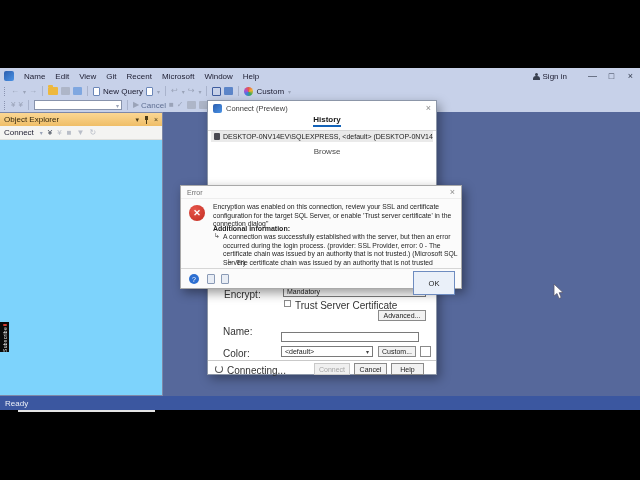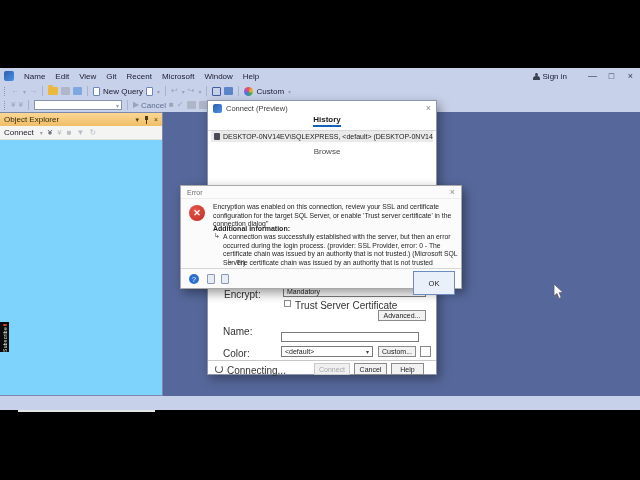--- a/index.html
+++ b/index.html
@@ -191,20 +191,23 @@
         <span class="dk">¥</span>
         <span class="oe-gray">¥</span>
         <span class="oe-gray">■</span>
         <span class="oe-gray">▼</span>
         <span class="oe-gray">↻</span>
       </div>
     </div>
 
     <div class="workspace"></div>
 
+    <div class="statusbar">
+      <span>Ready</span>
+    </div>
   </div>
 
   <div class="cdlg">
     <div class="cdlg-title">
       <span class="cdlg-ic"></span>
       <span class="cdlg-name">Connect (Preview)</span>
       <span class="x">×</span>
     </div>
     <div class="tabs">
       <span class="tab active">History</span>

